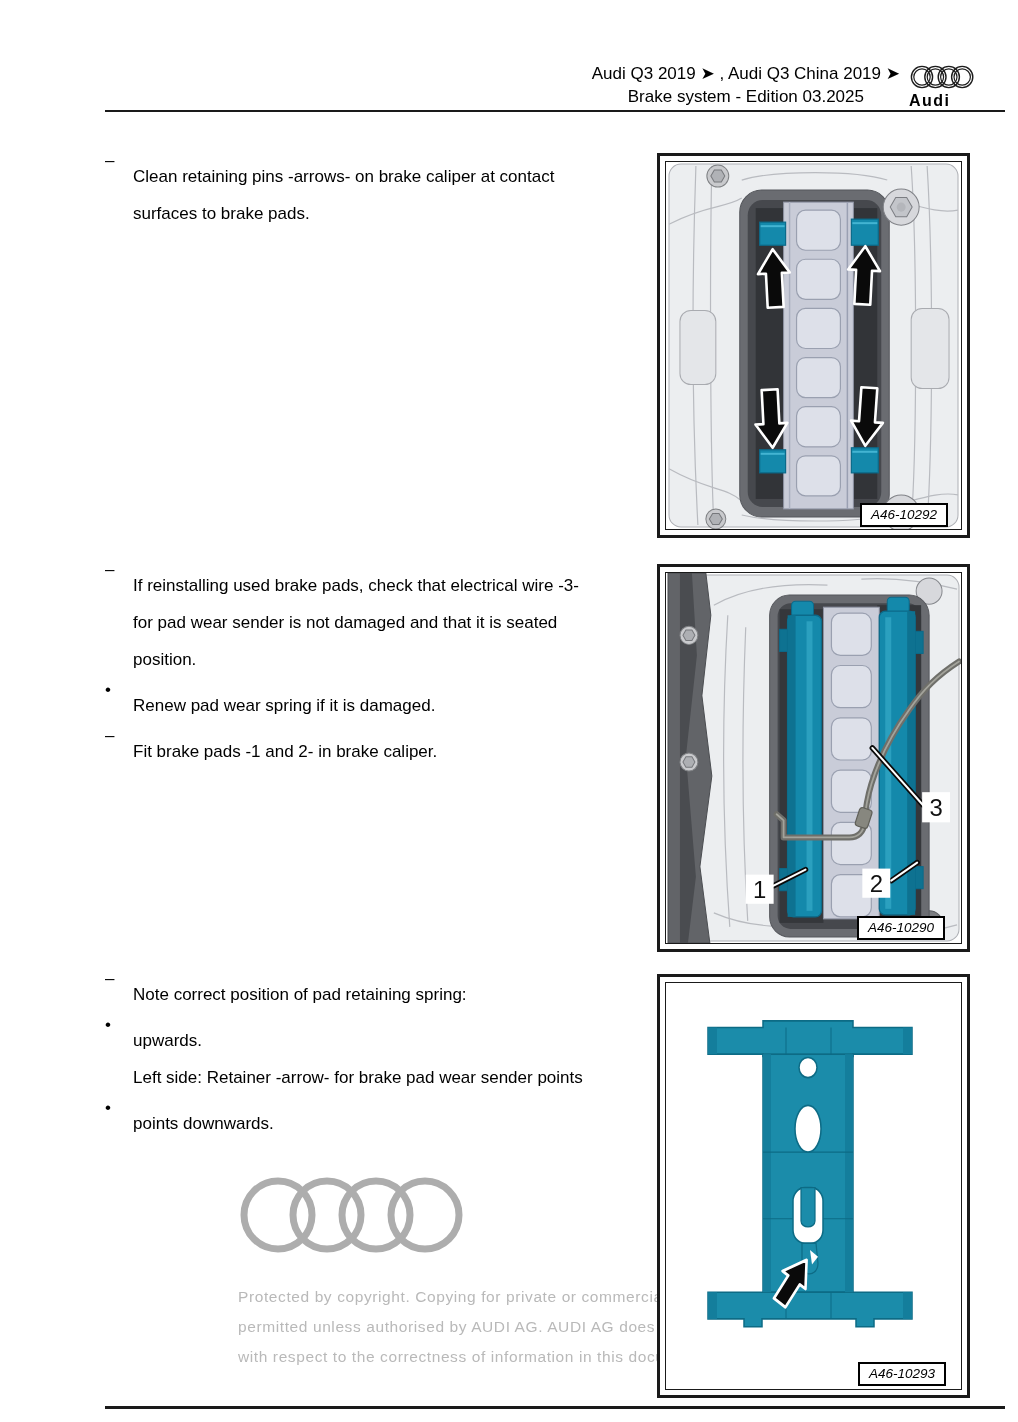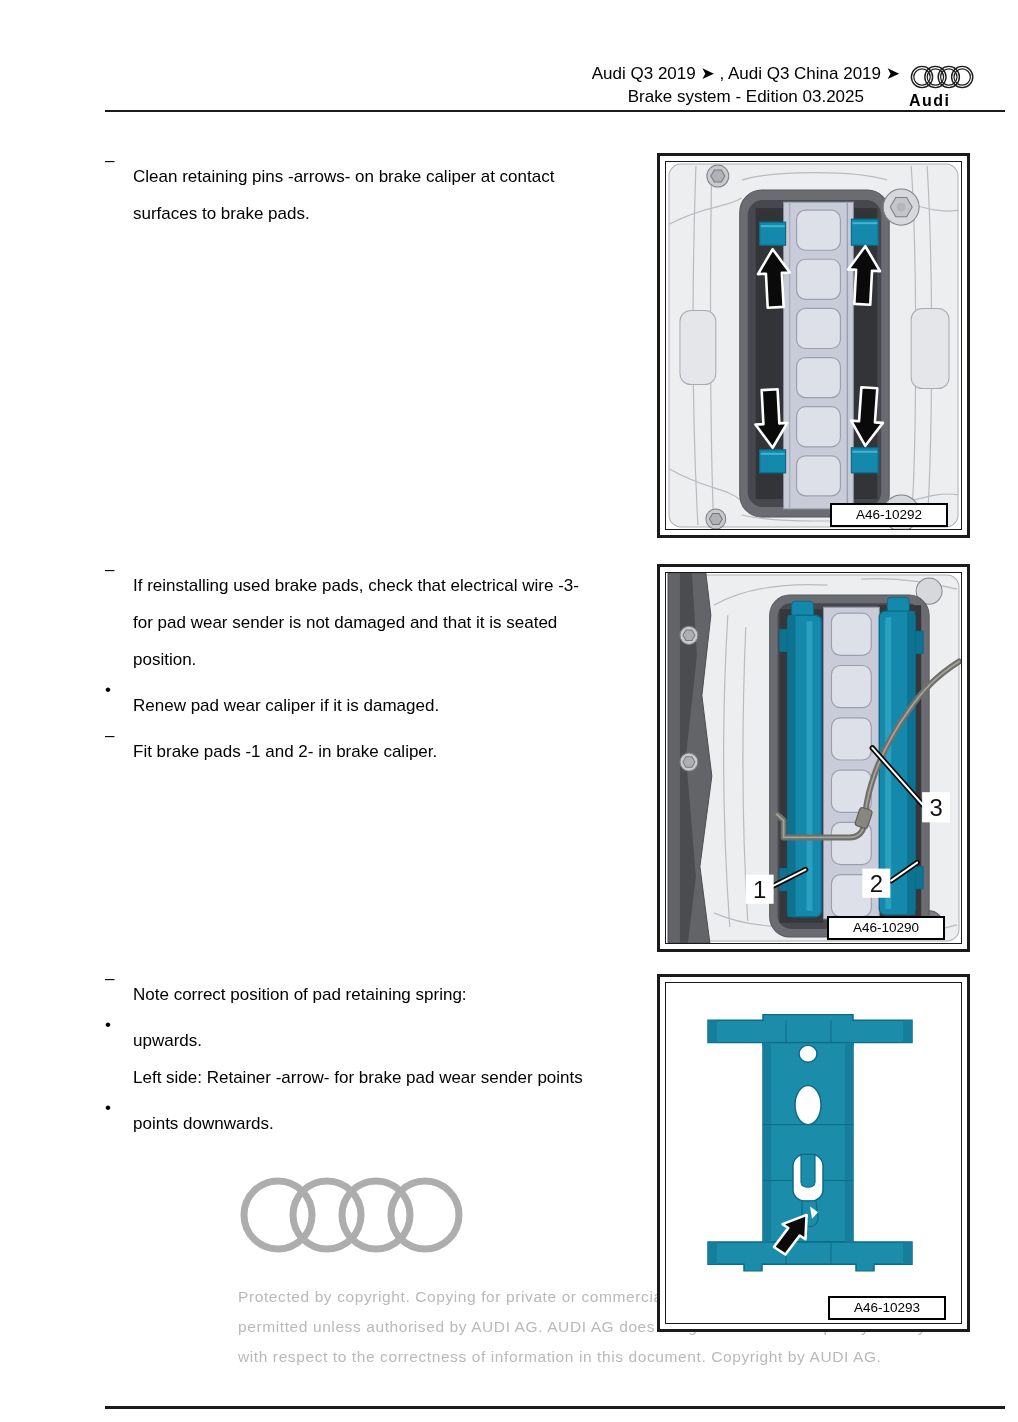--- a/index.html
+++ b/index.html
@@ -22,25 +22,25 @@
   .item { display:flex; margin-bottom:9px; }
   .marker { width:28px; flex:0 0 28px; font-size:17px; line-height:21px; }
   .lines { flex:1; }
   .ln { display:block; font-size:17px; line-height:21px;margin-top:16px; }
 
   
   .figure { position:absolute; left:657px; width:313px; border:3px solid #1a1a1a;
             background:#fff; padding:5px; z-index:2; }
   .fig1 { top:153px; height:385px; }
   .fig2 { top:564px; height:388px; }
-  .fig3 { top:974px; height:358px; }
+  .fig3 { top:974px; height:424px; }
   .fig-inner { position:relative; width:100%; height:100%; border:1.5px solid #1a1a1a; overflow:hidden; background:#fff; }
   .fig-inner svg { display:block; width:100%; height:100%; }
   .fig-label { position:absolute; right:13px; background:#fff; border:2px solid #000;
-               font-size:13.5px; line-height:18px; padding:1px 24px; white-space:nowrap; }
+               font-size:13.5px; line-height:18px; padding:1px 9px; white-space:nowrap;font-style:italic; }
 
   
   .wm-rings { position:absolute; left:240px; top:1176px; z-index:0; }
   .wm-line { position:absolute; left:238px; white-space:nowrap; font-size:15.5px;
              letter-spacing:0.6px; color:#b9b9b9; z-index:0; }
 </style>
 </head>
 <body>
 
 <div class="page">
@@ -97,21 +97,21 @@
       <span class="marker">–</span>
       <span class="lines">
         <span class="ln">If reinstalling used brake pads, check that electrical wire -3-</span>
         <span class="ln">for pad wear sender is not damaged and that it is seated</span>
         <span class="ln">position.</span>
       </span>
     </div>
     <div class="item">
       <span class="marker">•</span>
       <span class="lines">
-        <span class="ln">Renew pad wear caliper if it is damaged.</span>
+        <span class="ln">Renew pad wear spring if it is damaged.</span>
       </span>
     </div>
     <div class="item">
       <span class="marker">–</span>
       <span class="lines">
         <span class="ln">Fit brake pads -1 and 2- in brake caliper.</span>
       </span>
     </div>
   </div>
 

